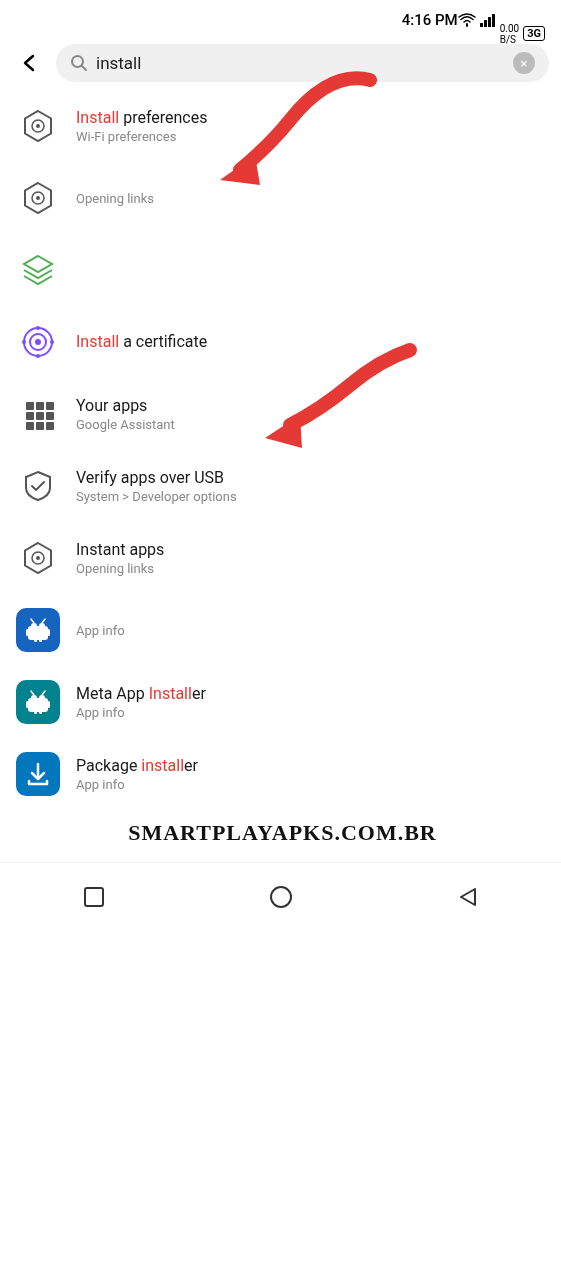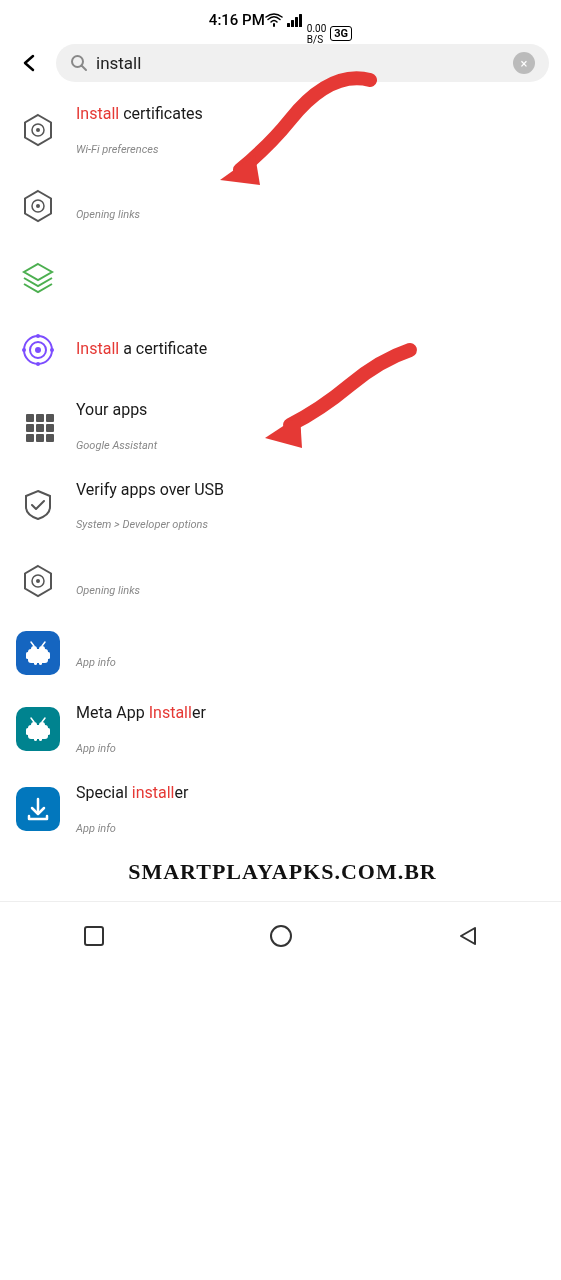--- a/index.html
+++ b/index.html
@@ -9,21 +9,21 @@
       min-height: 1280px;
       background: #fff;
       font-family: 'Roboto', sans-serif;
       position: relative;
       overflow-x: hidden;
     }
 
     
     .status-bar {
       display: flex;
-      justify-content: center;
+      justify-content: flex-end;
       align-items: center;
       padding: 8px 16px 4px 16px;
       height: 36px;
     }
     .status-time {
       font-size: 15px;
       font-weight: 500;
       color: #000;
     }
     .status-icons {
@@ -109,24 +109,23 @@
     }
     .item-title {
       font-size: 16px;
       color: #1a1a1a;
       line-height: 1.3;
     }
     .item-title .highlight {
       color: #e53935;
     }
     .item-subtitle {
-      font-size: 11px;
+      font-size: 13px;
       color: #888;
-      margin-top: 18px;
-      font-style: italic;
+      margin-top: 0;
     }
 
     
     .hex-icon {
       fill: none;
       stroke: #555;
       stroke-width: 2;
     }
 
     
@@ -263,21 +262,21 @@
   <div class="list-item">
     <div class="item-icon">
       <svg width="36" height="36" viewBox="0 0 36 36">
         <polygon points="18,3 31,10.5 31,25.5 18,33 5,25.5 5,10.5" class="hex-icon"></polygon>
         <circle cx="18" cy="18" r="6" stroke="#555" stroke-width="1.5" fill="none"></circle>
         <circle cx="18" cy="18" r="2" fill="#555"></circle>
       </svg>
     </div>
     <div class="item-text">
       <div class="item-title">
-        <span class="highlight">Install</span><span> certificates</span>
+        <span class="highlight">Install</span><span> preferences</span>
       </div>
       <div class="item-subtitle">Wi-Fi preferences</div>
     </div>
   </div>
 
   <div class="list-item">
     <div class="item-icon">
       <svg width="36" height="36" viewBox="0 0 36 36">
         <polygon points="18,3 31,10.5 31,25.5 18,33 5,25.5 5,10.5" class="hex-icon"></polygon>
         <circle cx="18" cy="18" r="6" stroke="#555" stroke-width="1.5" fill="none"></circle>
@@ -357,20 +356,23 @@
 
   <div class="list-item">
     <div class="item-icon">
       <svg width="36" height="36" viewBox="0 0 36 36">
         <polygon points="18,3 31,10.5 31,25.5 18,33 5,25.5 5,10.5" class="hex-icon"></polygon>
         <circle cx="18" cy="18" r="6" stroke="#555" stroke-width="1.5" fill="none"></circle>
         <circle cx="18" cy="18" r="2" fill="#555"></circle>
       </svg>
     </div>
     <div class="item-text">
+      <div class="item-title">
+        <span>Instant apps</span>
+      </div>
       <div class="item-subtitle">Opening links</div>
     </div>
   </div>
 
   <div class="list-item">
     <div class="item-icon">
       <div class="app-icon-cert">
         <svg width="28" height="28" viewBox="0 0 28 28">
           <rect x="4" y="10" width="20" height="14" rx="3" fill="#fff"></rect>
           <circle cx="10" cy="10" r="3" fill="#fff"></circle>
@@ -418,21 +420,21 @@
       <div class="app-icon-pkg">
         <svg width="28" height="28" viewBox="0 0 28 28">
           <path d="M14 4 L14 18" stroke="#fff" stroke-width="2.5" stroke-linecap="round"></path>
           <polyline points="8,13 14,19 20,13" stroke="#fff" stroke-width="2.5" fill="none" stroke-linecap="round" stroke-linejoin="round"></polyline>
           <path d="M5 21 L5 24 L23 24 L23 21" stroke="#fff" stroke-width="2.5" fill="none" stroke-linecap="round" stroke-linejoin="round"></path>
         </svg>
       </div>
     </div>
     <div class="item-text">
       <div class="item-title">
-        <span>Special </span><span class="highlight">install</span><span>er</span>
+        <span>Package </span><span class="highlight">install</span><span>er</span>
       </div>
       <div class="item-subtitle">App info</div>
     </div>
   </div>
 
 </div>
 
 <div class="watermark">Smartplayapks.com.br</div>
 
 <div class="nav-bar">

